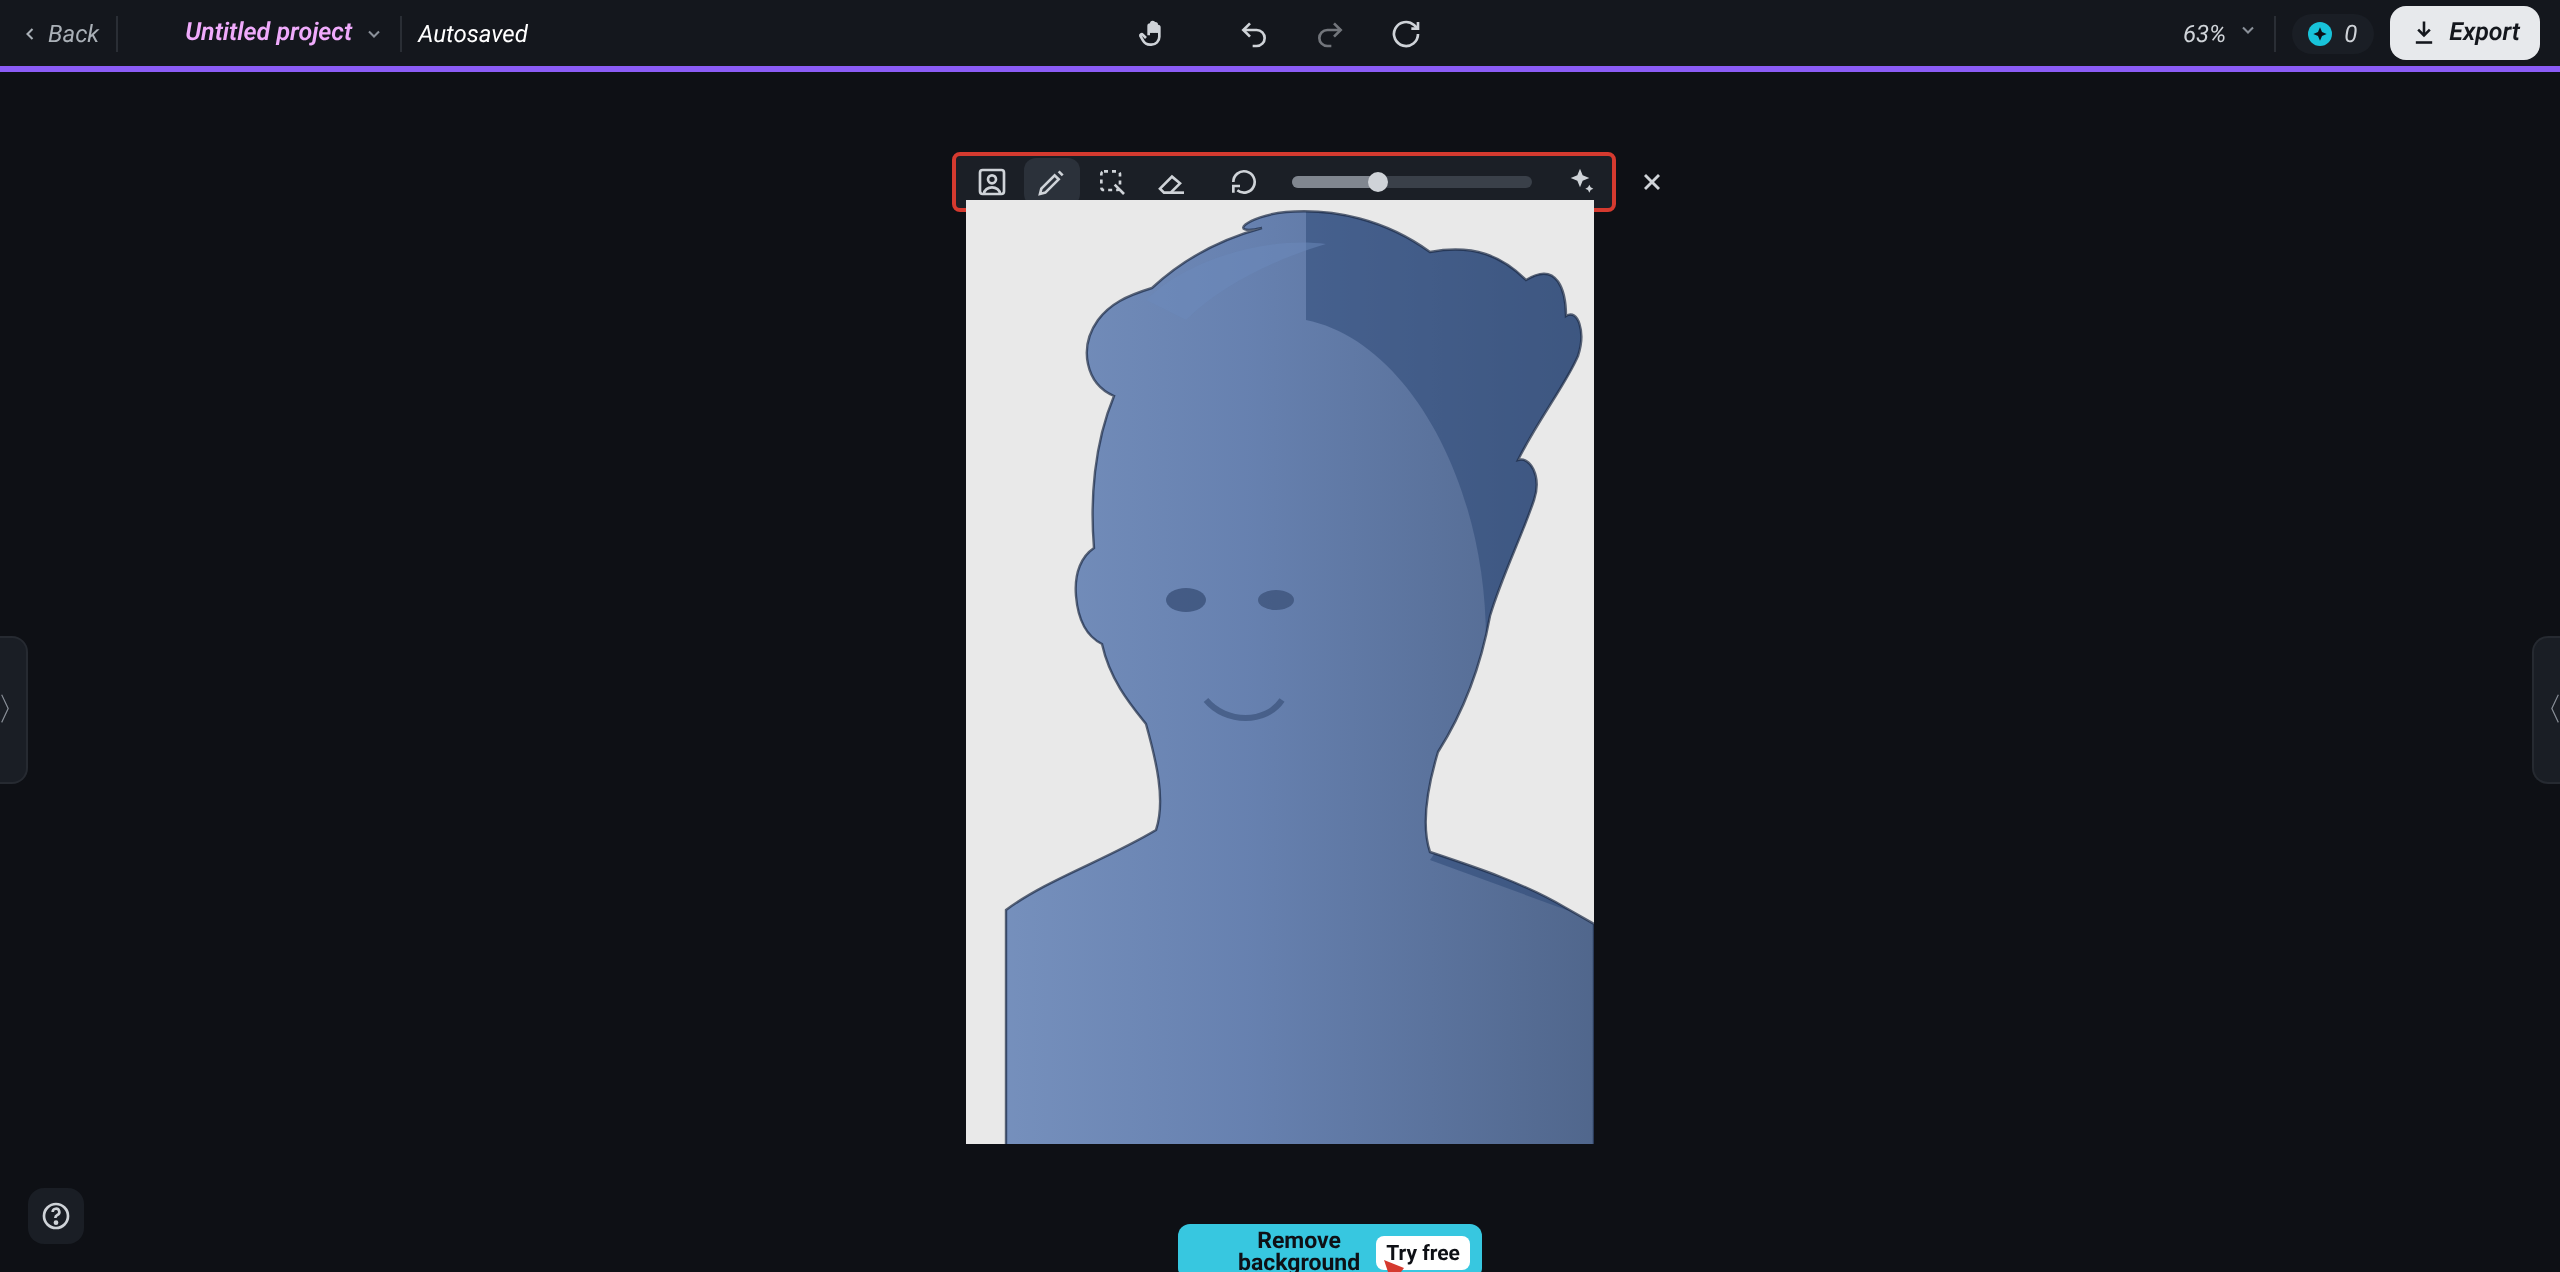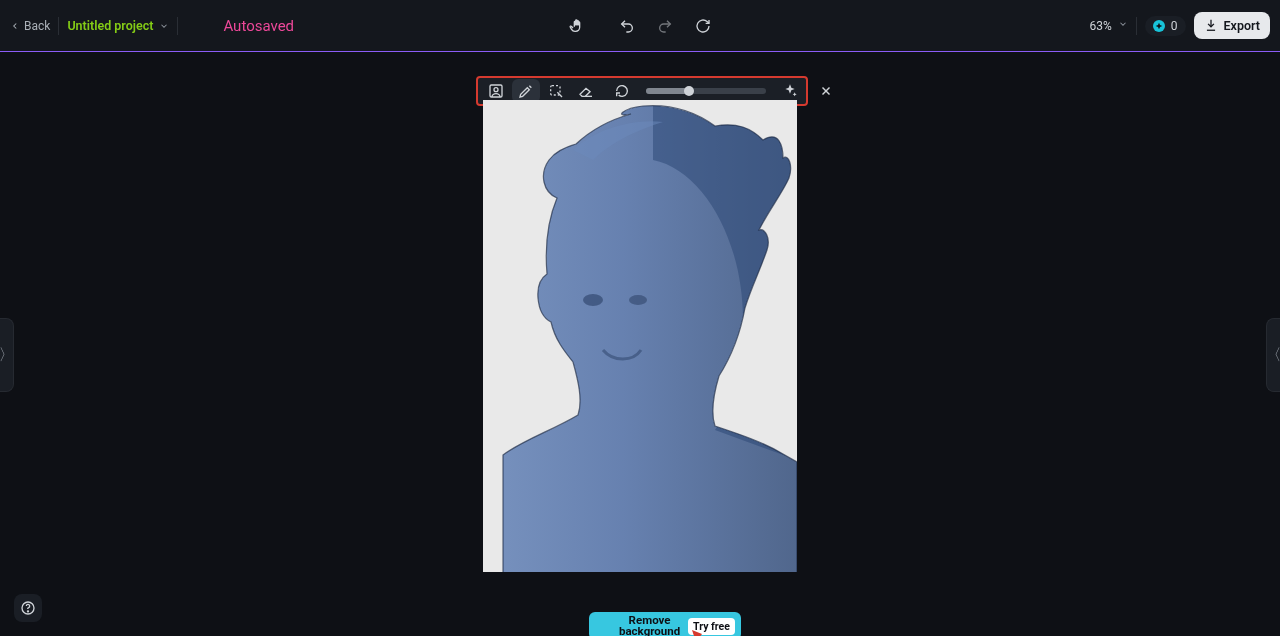--- a/index.html
+++ b/index.html
@@ -1,24 +1,24 @@
 <!DOCTYPE html>
 <html><head>
 <meta charset="utf-8">
 <style>
   * { box-sizing: border-box; margin: 0; padding: 0; }
   html, body { width: 1280px; height: 636px; background: #0e1015; font-family: -apple-system, BlinkMacSystemFont, "Segoe UI", Roboto, Arial, sans-serif; color: #e6e6e6; overflow: hidden; }
   
-  .topbar { height: 52px; display: flex; align-items: center; justify-content: space-between; padding: 0 10px; background: #14171d; border-bottom: 1px solid #8b5cf6; }
+  .topbar { height: 36px; display: flex; align-items: center; justify-content: space-between; padding: 0 10px; background: #14171d; border-bottom: 3px solid #8b5cf6; font-style: italic; }
   .topbar-left, .topbar-center, .topbar-right { display: flex; align-items: center; gap: 8px; }
   .topbar-left .back { display: flex; align-items: center; gap: 4px; color: #aab0b7; font-size: 12px; cursor: pointer; }
   .topbar-left .divider, .topbar-right .divider { width: 1px; height: 18px; background: #2a2e35; }
   .proj { display: flex; align-items: center; gap: 6px; }
-  .proj-name { color: #84cc16; font-size: 12.5px; font-weight: 600; }
-  .autosaved { color: #ec4899; font-size: 15px; margin-left: 37px; }
+  .proj-name { color: #f0abfc; font-size: 12.5px; font-weight: 600; margin-left: 26px; }
+  .autosaved { color: #ffffff; font-size: 12px; }
   .icon-btn { width: 26px; height: 26px; border-radius: 6px; display: flex; align-items: center; justify-content: center; color: #cfd3d8; cursor: pointer; }
   .topbar-center { position: absolute; left: 50%; transform: translateX(-50%); gap: 12px; }
   .zoom { display: flex; align-items: flex-start; gap: 6px; color: #cfd3d8; font-size: 12px; }
   .token-pill { display: flex; align-items: center; gap: 6px; background: #1a1e25; border-radius: 999px; padding: 3px 8px; color: #cfd3d8; font-size: 12px; }
   .token-dot { width: 12px; height: 12px; border-radius: 50%; background: #18c3d9; display: inline-flex; align-items: center; justify-content: center; }
   .export-btn { display: flex; align-items: flex-start; gap: 6px; background: #e7e9ec; color: #14171d; border-radius: 8px; padding: 6px 10px; font-size: 12.5px; font-weight: 600; cursor: pointer; }
   
   .floating-toolbar-wrap { position: absolute; left: 476px; top: 40px; width: 332px; height: 30px; border: 2px solid #d53a2f; border-radius: 4px; display: flex; align-items: center; background: #1b1f26; }
   .ft-group { display: flex; align-items: center; gap: 2px; padding: 0 4px; }
   .ft-btn { width: 28px; height: 24px; border-radius: 6px; display: flex; align-items: center; justify-content: center; color: #cfd3d8; cursor: pointer; }

